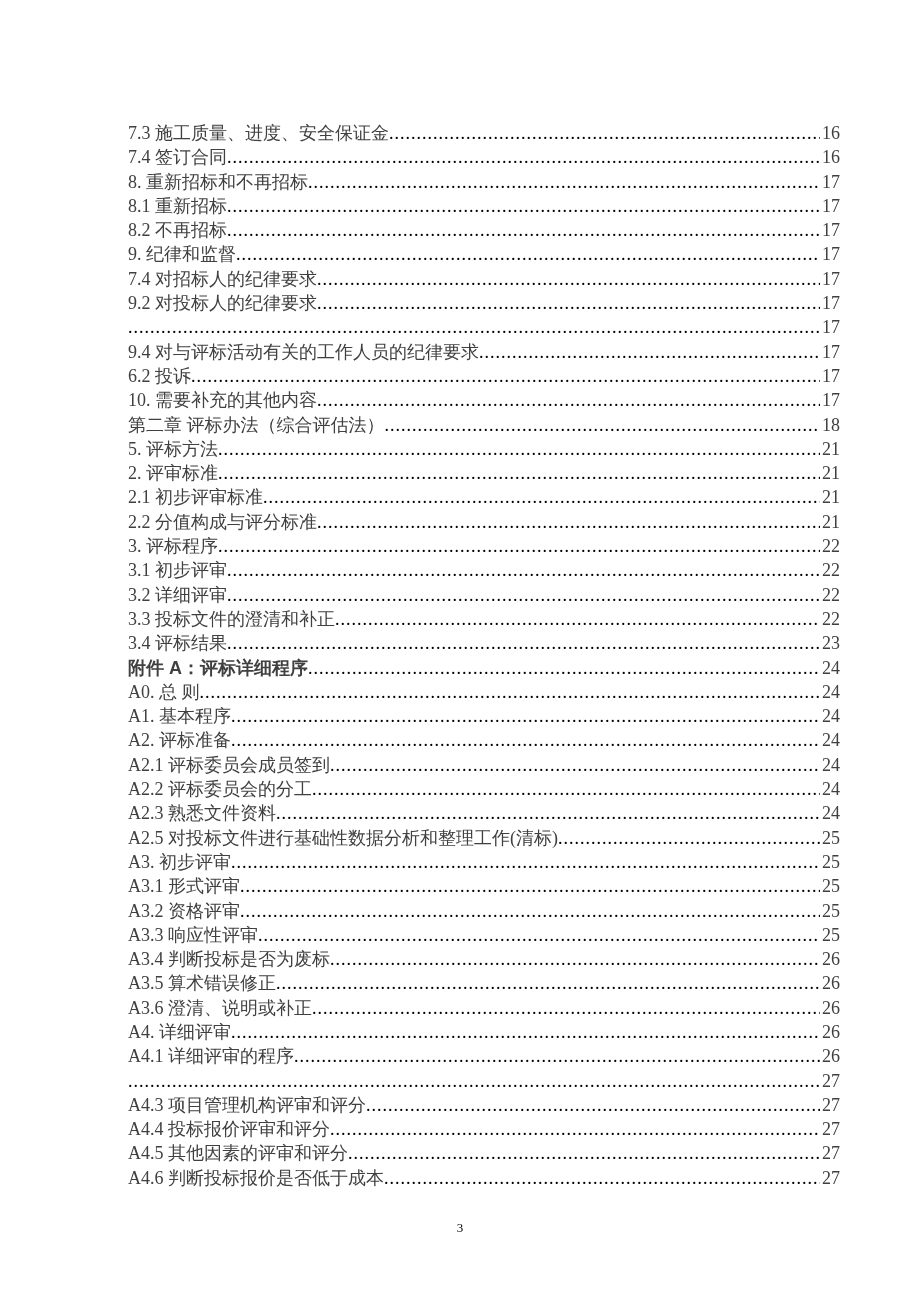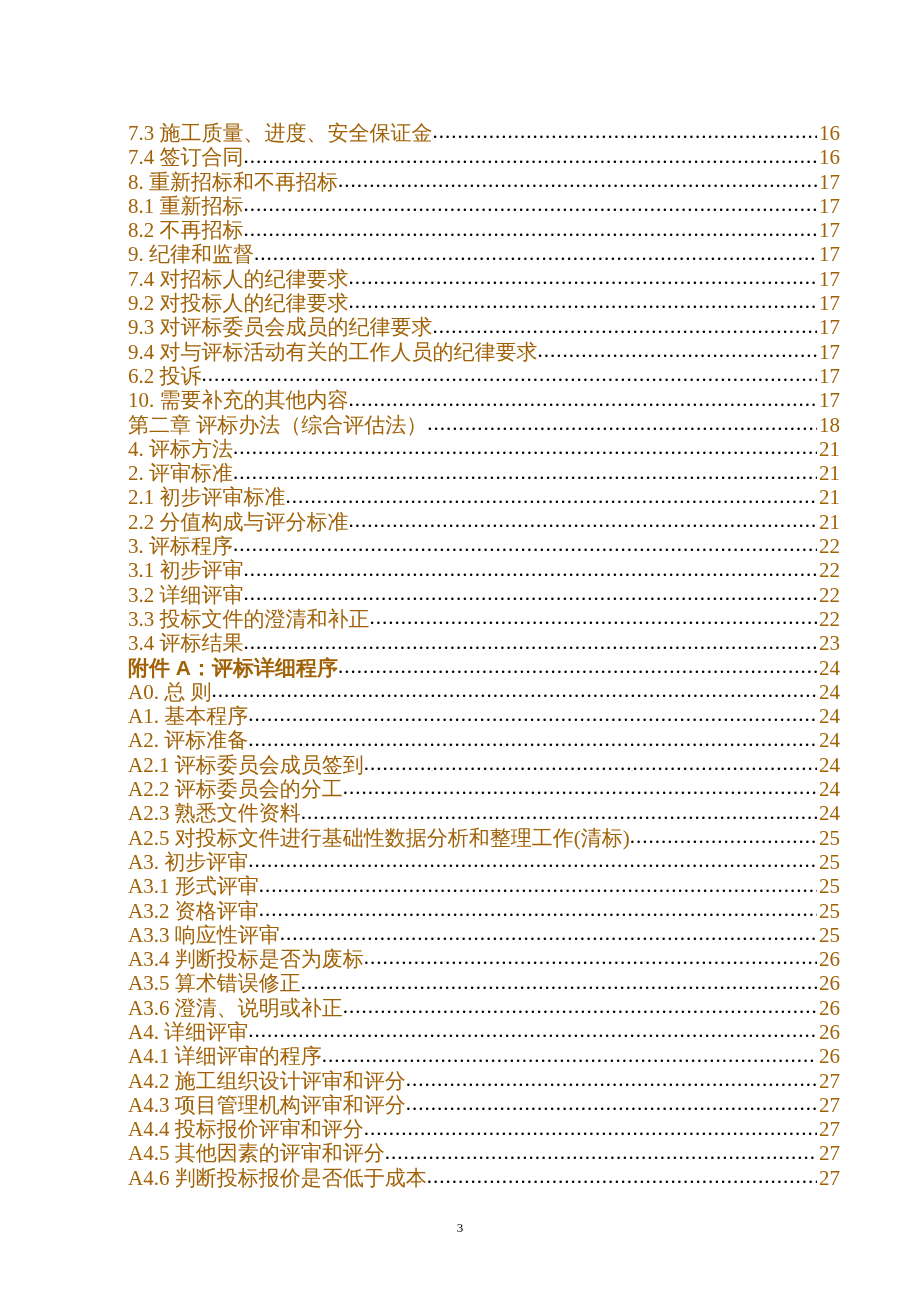--- a/index.html
+++ b/index.html
@@ -16,24 +16,24 @@
       width: 920px;
       min-height: 1302px;
       padding: 121px 80px 60px 128px;
       position: relative;
     }
     .toc {
       width: 100%;
     }
     .toc-line {
       display: flex;
-      align-items: center;
-      font-size: 21px;
+      align-items: flex-end;
+      font-size: 18px;
       line-height: 24.3px;
-      color: #a16207;
+      color: #404040;
       white-space: nowrap;
     }
     .toc-label {
       flex: 0 0 auto;
     }
     .toc-dots {
       flex: 1 1 auto;
       overflow: hidden;
       position: relative;
       height: 1em;
@@ -104,21 +104,20 @@
         <span class="toc-label">7.4 对招标人的纪律要求</span>
         <span class="toc-dots"></span>
         <span class="toc-page">17</span>
       </div>
       <div class="toc-line">
         <span class="toc-label">9.2 对投标人的纪律要求</span>
         <span class="toc-dots"></span>
         <span class="toc-page">17</span>
       </div>
       <div class="toc-line">
-        <span class="toc-label">9.3 对评标委员会成员的纪律要求</span>
         <span class="toc-dots"></span>
         <span class="toc-page">17</span>
       </div>
       <div class="toc-line">
         <span class="toc-label">9.4 对与评标活动有关的工作人员的纪律要求</span>
         <span class="toc-dots"></span>
         <span class="toc-page">17</span>
       </div>
       <div class="toc-line">
         <span class="toc-label">6.2 投诉</span>
@@ -129,21 +128,21 @@
         <span class="toc-label">10. 需要补充的其他内容</span>
         <span class="toc-dots"></span>
         <span class="toc-page">17</span>
       </div>
       <div class="toc-line">
         <span class="toc-label">第二章 评标办法（综合评估法）</span>
         <span class="toc-dots"></span>
         <span class="toc-page">18</span>
       </div>
       <div class="toc-line">
-        <span class="toc-label">4. 评标方法</span>
+        <span class="toc-label">5. 评标方法</span>
         <span class="toc-dots"></span>
         <span class="toc-page">21</span>
       </div>
       <div class="toc-line">
         <span class="toc-label">2. 评审标准</span>
         <span class="toc-dots"></span>
         <span class="toc-page">21</span>
       </div>
       <div class="toc-line">
         <span class="toc-label">2.1 初步评审标准</span>
@@ -259,21 +258,20 @@
         <span class="toc-label">A4. 详细评审</span>
         <span class="toc-dots"></span>
         <span class="toc-page">26</span>
       </div>
       <div class="toc-line">
         <span class="toc-label">A4.1 详细评审的程序</span>
         <span class="toc-dots"></span>
         <span class="toc-page">26</span>
       </div>
       <div class="toc-line">
-        <span class="toc-label">A4.2 施工组织设计评审和评分</span>
         <span class="toc-dots"></span>
         <span class="toc-page">27</span>
       </div>
       <div class="toc-line">
         <span class="toc-label">A4.3 项目管理机构评审和评分</span>
         <span class="toc-dots"></span>
         <span class="toc-page">27</span>
       </div>
       <div class="toc-line">
         <span class="toc-label">A4.4 投标报价评审和评分</span>

